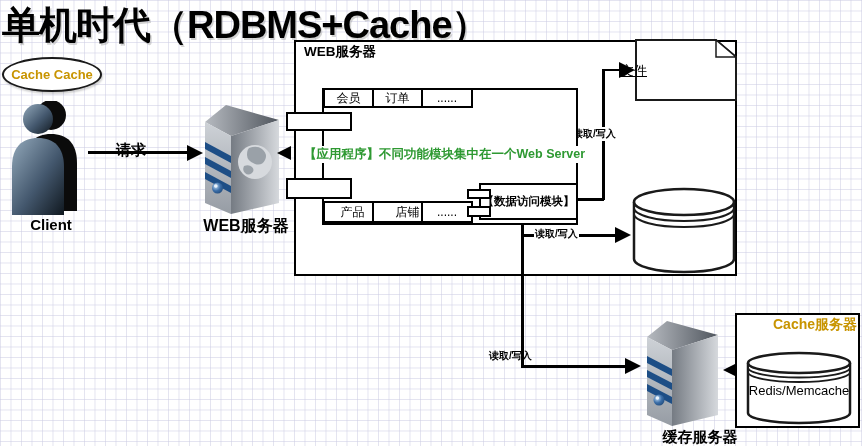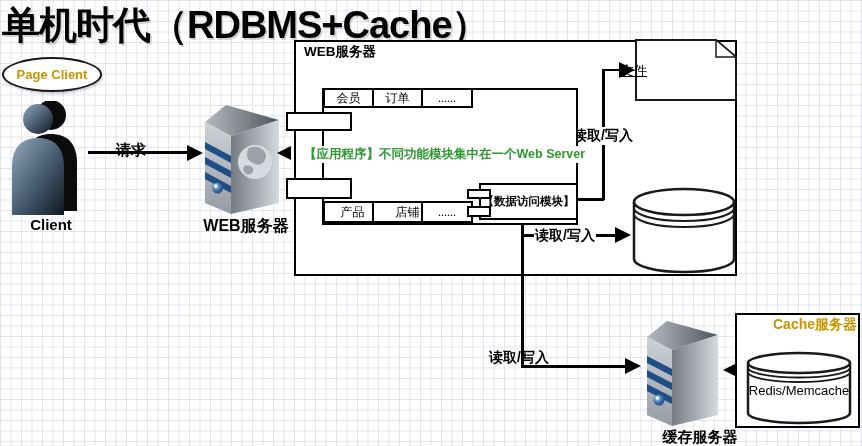--- a/index.html
+++ b/index.html
@@ -20,43 +20,43 @@
   }
   .oval{
     border:2px solid #1a1a1a;border-radius:50%;background:#fff;
     display:flex;align-items:center;justify-content:center;
     font-weight:bold;color:#C89400;
     box-shadow:1px 2px 2px rgba(0,0,0,.18);
   }
   .box{border:2px solid #000;background:#fff;box-sizing:border-box;}
   .line{background:#000;}
   .lbl{font-weight:bold;color:#000;white-space:nowrap;}
-  .rw{font-size:14px;font-weight:bold;color:#000;white-space:nowrap;}
+  .rw{font-size:10px;font-weight:bold;color:#000;white-space:nowrap;}
   .cellrow{display:flex;}
   .cell{
     box-sizing:border-box;border:2px solid #000;background:#fff;
-    font-size:12px;color:#000;display:flex;align-items:center;justify-content:center;font-family:Liberation Serif, serif;
+    font-size:12px;color:#000;display:flex;align-items:center;justify-content:center;
   }
   .cell + .cell{margin-left:-2px;}
   .tab{border:2px solid #000;background:#fff;box-sizing:border-box;}
   .arrow-r{width:0;height:0;border-top:8px solid transparent;border-bottom:8px solid transparent;border-left:16px solid #000;}
   .arrow-l{width:0;height:0;border-top:7px solid transparent;border-bottom:7px solid transparent;border-right:14px solid #000;}
   .icon-label{font-weight:bold;font-size:16px;color:#000;text-align:center;white-space:nowrap;}
   .green-note{font-size:12.5px;font-weight:bold;color:#2E9932;background:#fff;white-space:nowrap;padding:0 1px;}
   .gold{color:#C89400;}
 </style>
 </head>
 <body>
 
 <div id="canvas">
 
   <div class="abs page-title">单机时代（RDBMS+Cache）</div>
 
   <div class="abs oval" style="left:2px;top:57px;width:96px;height:31px;font-size:13px;">
-    <span>Page Client</span>
+    <span>Cache Cache</span>
   </div>
 
   <svg class="abs" style="left:8px;top:101px;" width="86" height="116" viewBox="0 0 86 116">
     <defs>
       <linearGradient id="personG" x1="0" y1="0" x2="1" y2="1">
         <stop offset="0" stop-color="#93a9bb"></stop>
           <stop offset="0.55" stop-color="#44586e"></stop>
           <stop offset="1" stop-color="#10181f"></stop>
       </linearGradient>
     </defs>

